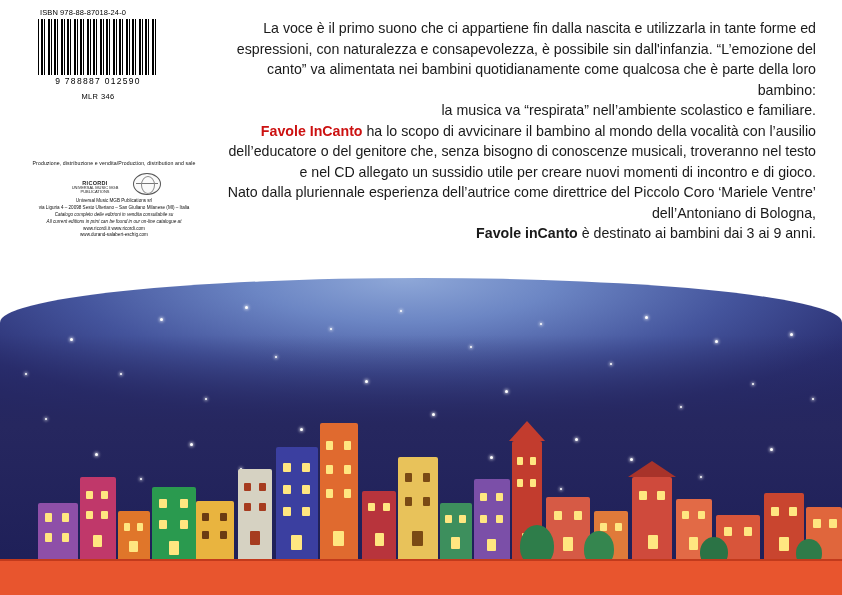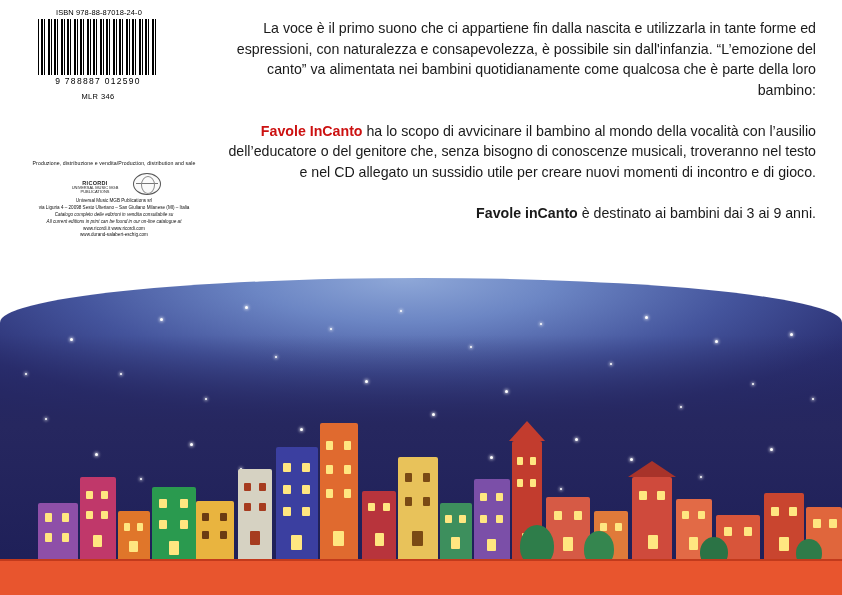--- a/index.html
+++ b/index.html
@@ -28,21 +28,21 @@
     top: 8px;
     width: 120px;
     text-align: center;
   }
   .isbn-text {
     font-size: 7.5px;
     letter-spacing: 0.1px;
     color: #000;
     margin-bottom: 2px;
     white-space: nowrap;
-    text-align: center;
+    text-align: left;
     padding-left: 2px;
   }
   .barcode-bars {
     height: 56px;
     width: 118px;
     background-image: repeating-linear-gradient(
       to right,
       #000 0px, #000 1px, #fff 1px, #fff 3px,
       #000 3px, #000 5px, #fff 5px, #fff 6px,
       #000 6px, #000 7px, #fff 7px, #fff 10px,
@@ -232,23 +232,25 @@
     </div>
     <div class="pub-web">
       <div>www.ricordi.it          www.ricordi.com</div>
       <div>www.durand-salabert-eschig.com</div>
     </div>
   </div>
 
   <div class="blurb">
     <span>La voce è il primo suono che ci appartiene fin dalla nascita e utilizzarla in tante forme ed espressioni, con naturalezza e consapevolezza, è possibile sin dall'infanzia. “L’emozione del canto” va alimentata nei bambini quotidianamente come qualcosa che è parte della loro bambino:</span>
     <br>
+    <span>la musica va “respirata” nell’ambiente scolastico e familiare.</span>
     <br>
     <span class="highlight">Favole InCanto</span><span> ha lo scopo di avvicinare il bambino al mondo della vocalità con l’ausilio dell’educatore o del genitore che, senza bisogno di conoscenze musicali, troveranno nel testo e nel CD allegato un sussidio utile per creare nuovi momenti di incontro e di gioco.</span>
     <br>
+    <span>Nato dalla pluriennale esperienza dell’autrice come direttrice del Piccolo Coro ‘Mariele Ventre’ dell’Antoniano di Bologna,</span>
     <br>
     <span class="bold">Favole inCanto</span><span> è destinato ai bambini dai 3 ai 9 anni.</span>
   </div>
 
   <div class="illustration">
     <div class="sky"></div>
     <div class="sky-base"></div>
 
     <div class="star" style="left:70px;  top:60px;  width:3px;height:3px;"></div>
     <div class="star" style="left:120px; top:95px;  width:2px;height:2px;"></div>

